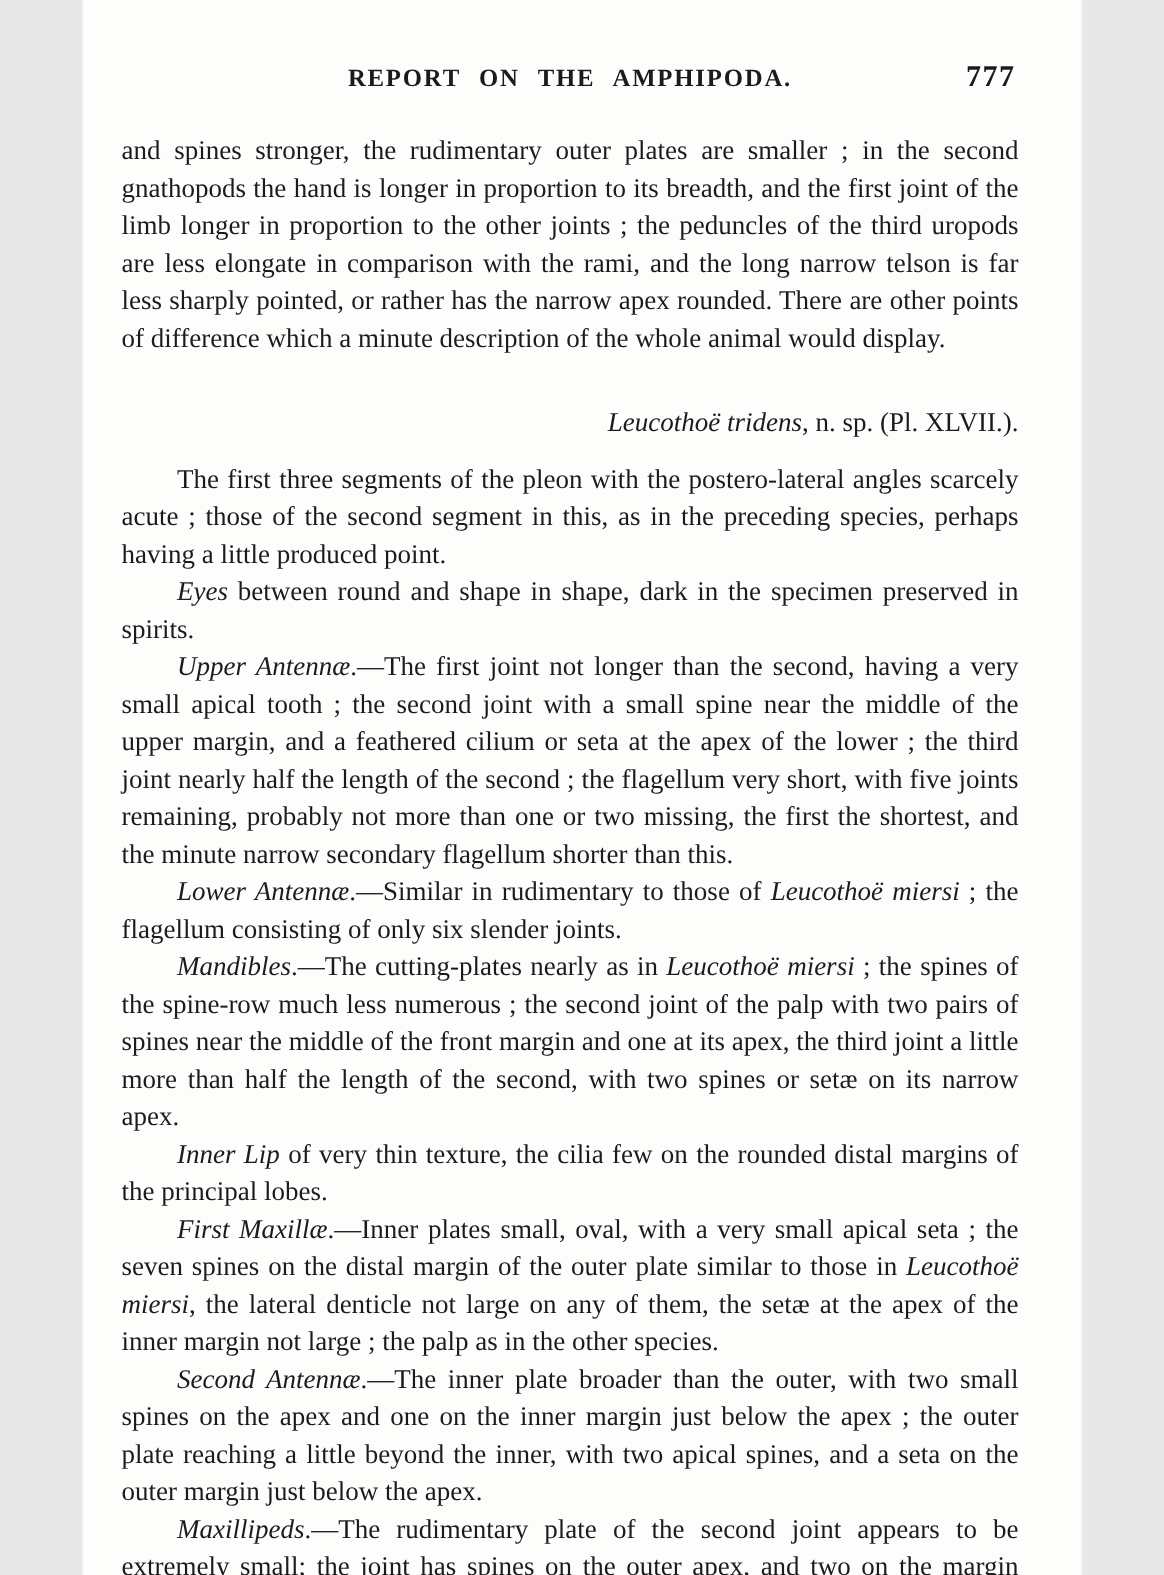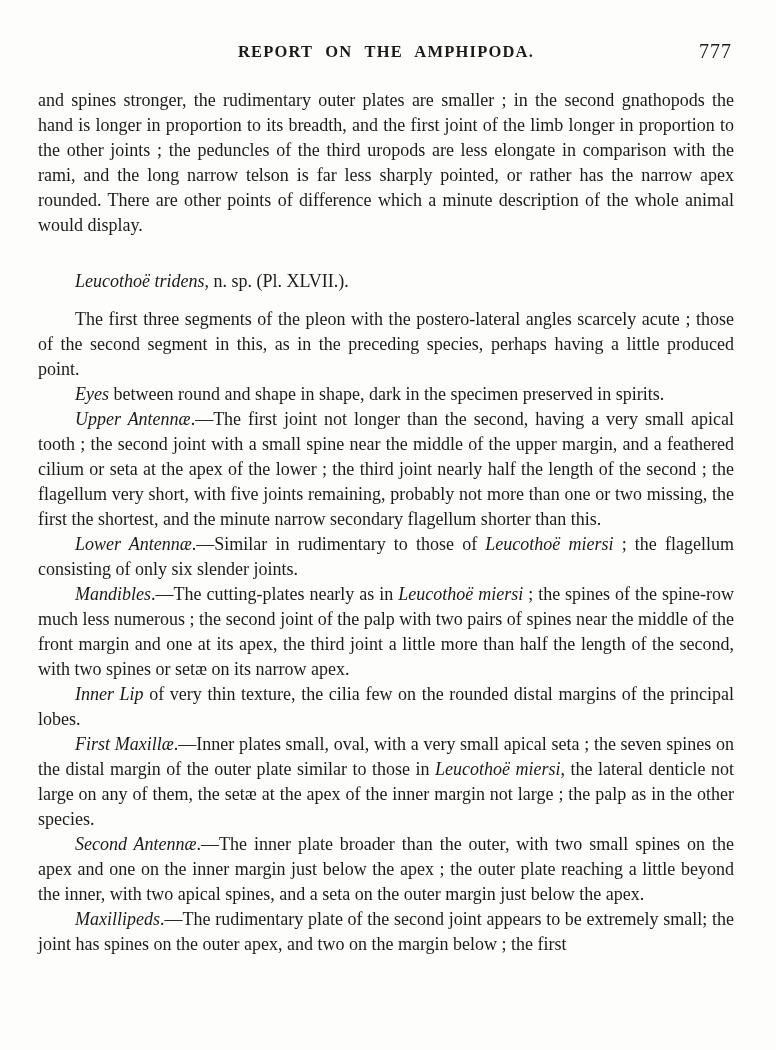--- a/index.html
+++ b/index.html
@@ -2,29 +2,29 @@
 <html><head>
 <meta charset="utf-8">
 <style>
   html, body {
     margin: 0;
     padding: 0;
     background: #e8e8e8;
   }
   .page {
     position: relative;
-    width: 776px;
+    width: 666px;
     height: 1050px;
     margin: 0 auto;
     background: #fdfdfc;
     color: #1b1b1b;
     font-family: "Liberation Serif", "DejaVu Serif", serif;
     overflow: hidden;
     box-sizing: border-box;
-    padding: 42px 42px 0 38px;
+    padding: 42px 42px 0 26px;
   }
   .running-head {
     position: relative;
     height: 22px;
     margin-bottom: 22px;
   }
   .running-head .title {
     position: absolute;
     left: 0;
     right: 0;
@@ -32,21 +32,21 @@
     font-size: 16.5px;
     font-weight: 700;
     letter-spacing: 1.2px;
     word-spacing: 7px;
   }
   .running-head .page-number {
     position: absolute;
     right: 2px;
     top: -2px;
     font-size: 20px;
-    font-weight: 400;
+    font-weight: 700;
     letter-spacing: 1px;
   }
   .body-text {
     font-size: 18px;
     line-height: 25px;
     margin-top: 24px;
   }
   .body-text p {
     margin: 0;
     text-align: justify;
@@ -54,21 +54,21 @@
   .body-text p.indent {
     text-indent: 37px;
   }
   .body-text p.no-indent {
     text-indent: 0;
   }
   .body-text p.species-heading {
     margin-top: 31px;
     margin-bottom: 13px;
     text-indent: 37px;
-    text-align: left;
+    text-align: right;
     font-family: Liberation Serif, serif;
   }
   .it {
     font-style: italic;
   }
 </style>
 </head>
 <body>
 
 <div class="page">

